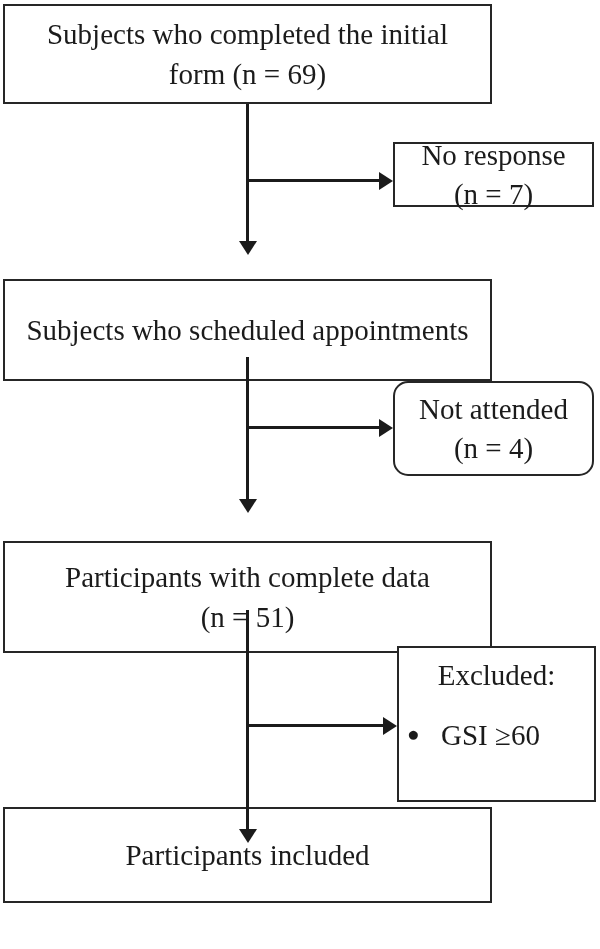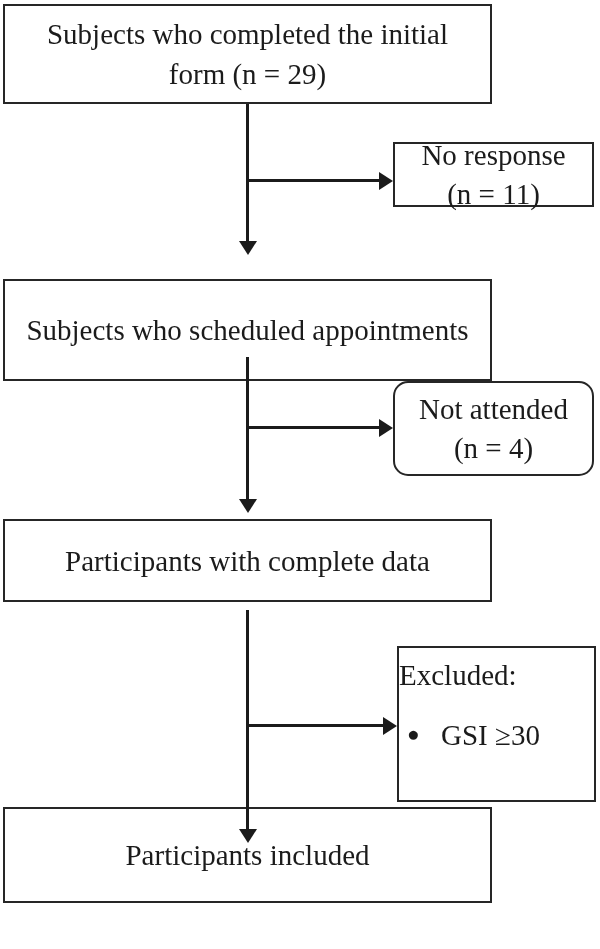--- a/index.html
+++ b/index.html
@@ -31,36 +31,37 @@
     text-align: center;
   }
   .box .line {
     font-size: 29px;
     line-height: 40px;
     white-space: nowrap;
   }
   .box-main { left: 3px; width: 489px; }
   .box-initial   { top: 4px;   height: 100px; }
   .box-scheduled { top: 255px; height: 102px; margin-top: 24px; }
-  .box-complete  { top: 519px; height: 83px; }
+  .box-complete  { top: 541px; height: 112px; }
   .box-included  { top: 807px; height: 96px; }
 
   .box-side { left: 393px; width: 201px; }
   .box-side .line { font-size: 29px; line-height: 39px; }
   .box-noresponse  { top: 142px; height: 65px; }
   .box-notattended { top: 381px; height: 95px; border-radius: 15px; }
 
   .box-excluded {
     left: 397px; top: 646px; width: 199px; height: 156px;
     justify-content: flex-start;
     align-items: stretch;
     text-align: left;
     padding-top: 8px;
   }
   .excl-title {
+    text-align: center;
     font-size: 29px;
     line-height: 38px;
   }
   .excl-item {
     position: relative;
     margin-top: 24px;
     padding-left: 42px;
     font-size: 29px;
     line-height: 34px;
     white-space: nowrap;
@@ -104,50 +105,51 @@
     border-left: 14px solid var(--ink);
   }
 </style>
 </head>
 <body>
 
 <div class="canvas">
 
   <div class="box box-main box-initial">
     <div class="line">Subjects who completed the initial</div>
-    <div class="line">form (n = 29)</div>
+    <div class="line">form (n = 69)</div>
   </div>
 
   <div class="box box-main box-scheduled">
     <div class="line">Subjects who scheduled appointments</div>
   </div>
 
   <div class="box box-main box-complete">
     <div class="line">Participants with complete data</div>
+    <div class="line">(n = 51)</div>
   </div>
 
   <div class="box box-main box-included">
     <div class="line">Participants included</div>
   </div>
 
   <div class="box box-side box-noresponse">
     <div class="line">No response</div>
-    <div class="line">(n = 11)</div>
+    <div class="line">(n = 7)</div>
   </div>
 
   <div class="box box-side box-notattended">
     <div class="line">Not attended</div>
     <div class="line">(n = 4)</div>
   </div>
 
   <div class="box box-excluded">
     <div class="excl-title">Excluded:</div>
     <div class="excl-item">
       <span class="excl-bullet">●</span>
-      <span>GSI ≥30</span>
+      <span>GSI ≥60</span>
     </div>
   </div>
 
   <div class="vline" style="left:246px; top:104px; height:137px;"></div>
   <div class="arrow-down" style="left:239px; top:241px;"></div>
 
   <div class="vline" style="left:246px; top:357px; height:142px;"></div>
   <div class="arrow-down" style="left:239px; top:499px;"></div>
 
   <div class="vline" style="left:246px; top:610px; height:219px;"></div>

